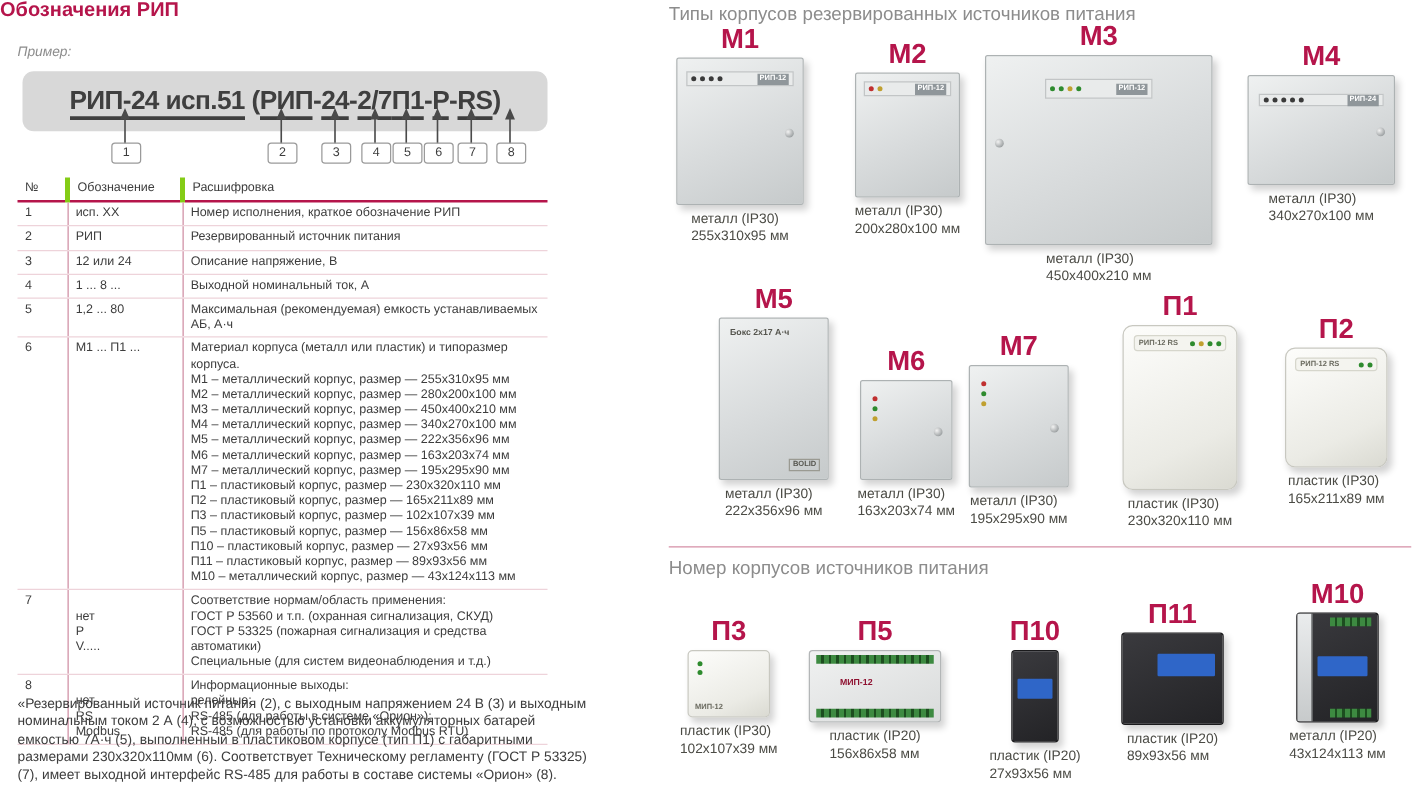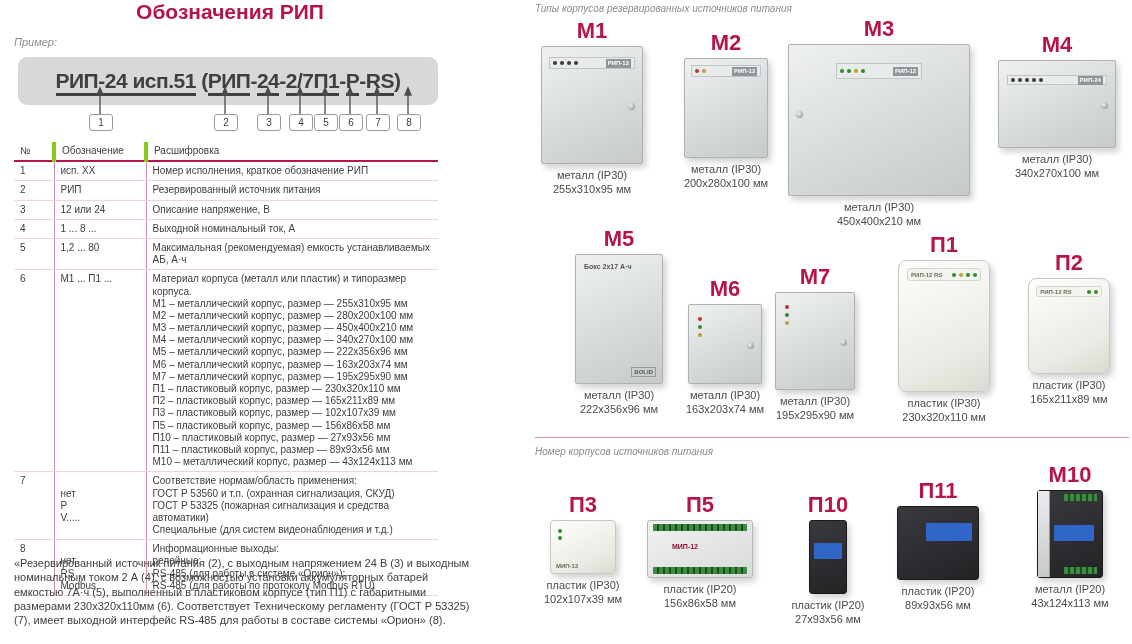--- a/index.html
+++ b/index.html
@@ -1,46 +1,46 @@
 <!DOCTYPE html>
 <html><head>
 <meta charset="utf-8">
 <style>
   html,body{margin:0;padding:0;background:#fff;}
   .page{position:relative;width:1132px;height:644px;background:#ffffff;overflow:hidden;
         font-family:"Liberation Sans",sans-serif;color:#3d3d3d;}
   .abs{position:absolute;}
 
   
-  .doc-title{left:0;top:8;width:460px;text-align:center;font-size:21px;font-weight:bold;color:#b5154b;}
+  .doc-title{left:0;top:8;width:460px;font-size:16px;font-weight:bold;color:#b5154b;}
   .example-label{left:14px;top:36px;font-size:11px;font-style:italic;color:#8c8c8c;}
   .formula-box{left:18px;top:57px;width:420px;height:48px;background:#d8d8d8;border-radius:9px;
                display:flex;align-items:center;justify-content:center;}
   .formula-text{font-size:21px;font-weight:bold;letter-spacing:-0.5px;color:#3f3f3f;white-space:nowrap;}
   .formula-text .u{border-bottom:3px solid #3f3f3f;padding-bottom:1px;}
   .callout-arrows{left:0;top:86px;}
   .callout{top:114px;width:22px;height:15px;background:#fff;border:1px solid #9a9a9a;border-radius:3px;
            font-size:10px;line-height:15px;text-align:center;color:#3d3d3d;}
 
   table.designation{border-collapse:collapse;width:424px;font-size:10px;line-height:1.22;color:#3d3d3d;}
   table.designation th{font-weight:normal;text-align:left;padding:3px 6px;border-bottom:2px solid #b5154b;}
   table.designation th + th{border-left:4px solid #84cc16;}
   table.designation td{vertical-align:top;padding:3px 6px;border-bottom:1px solid #eed3da;white-space:pre-line;}
   table.designation td + td{border-left:1px solid #cf8ea4;}
   table.designation .c1{width:26px;}
   table.designation .c2{width:76px;}
 
   .descr{left:14px;top:556px;width:456px;font-size:11px;line-height:1.3;color:#3d3d3d;}
 
   
-  .section-title{font-size:10px;font-style:italic;color:#8c8c8c;white-space:nowrap;}
+  .section-title{font-size:15px;color:#8c8c8c;white-space:nowrap;}
   .divider{left:535px;top:437px;width:594px;height:1px;background:#d58fa6;}
   .product{position:absolute;display:flex;flex-direction:column;align-items:center;}
   .plabel{font-size:22px;font-weight:bold;color:#b5154b;line-height:26px;}
-  .caption{font-size:11px;color:#4b4b45;text-align:center;line-height:1.3;margin-top:4px;}
+  .caption{font-size:11px;color:#4b4b45;text-align:left;line-height:1.3;margin-top:4px;}
   .dev{position:relative;margin-top:2px;box-shadow:3px 4px 6px rgba(0,0,0,.18);}
   .dev-metal{background:linear-gradient(155deg,#eff1f1,#d8dbdc 55%,#c6cacb);border:1px solid #adb2b3;border-radius:2px;}
   .dev-plastic{background:linear-gradient(155deg,#fdfdfb,#ebebe5 70%,#dadad2);border:1px solid #c8c8c0;border-radius:8px;}
   .dev-black{background:linear-gradient(155deg,#3a3a3e,#232326);border:1px solid #1a1a1c;border-radius:3px;}
   .dev-din{background:linear-gradient(155deg,#f0f1f1,#d9dbdb);border:1px solid #b3b6b7;border-radius:3px;}
   .strip{position:absolute;left:7%;right:7%;top:10px;height:12px;background:#e9ebeb;border:1px solid #c2c5c6;
          display:flex;align-items:center;gap:3px;padding:0 3px;box-sizing:border-box;}
   .dot{width:4px;height:4px;border-radius:50%;background:#3a3a3a;flex:none;}
   .dot.g{background:#2e8b2e}.dot.r{background:#c03030}.dot.y{background:#c0a030}
   .plate{margin-left:auto;background:#8f969a;color:#ffffff;font-size:6px;font-weight:bold;

